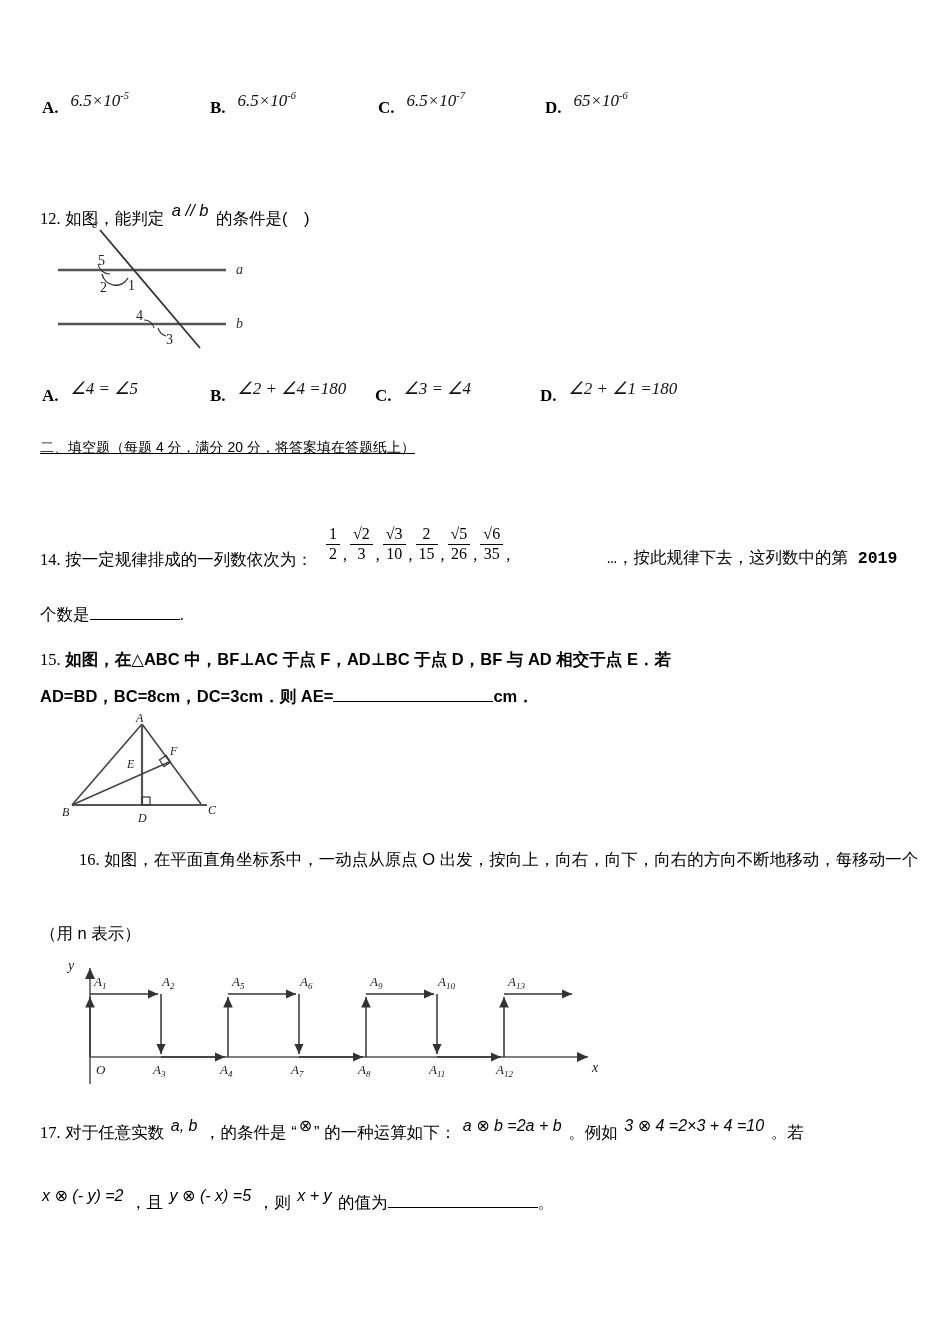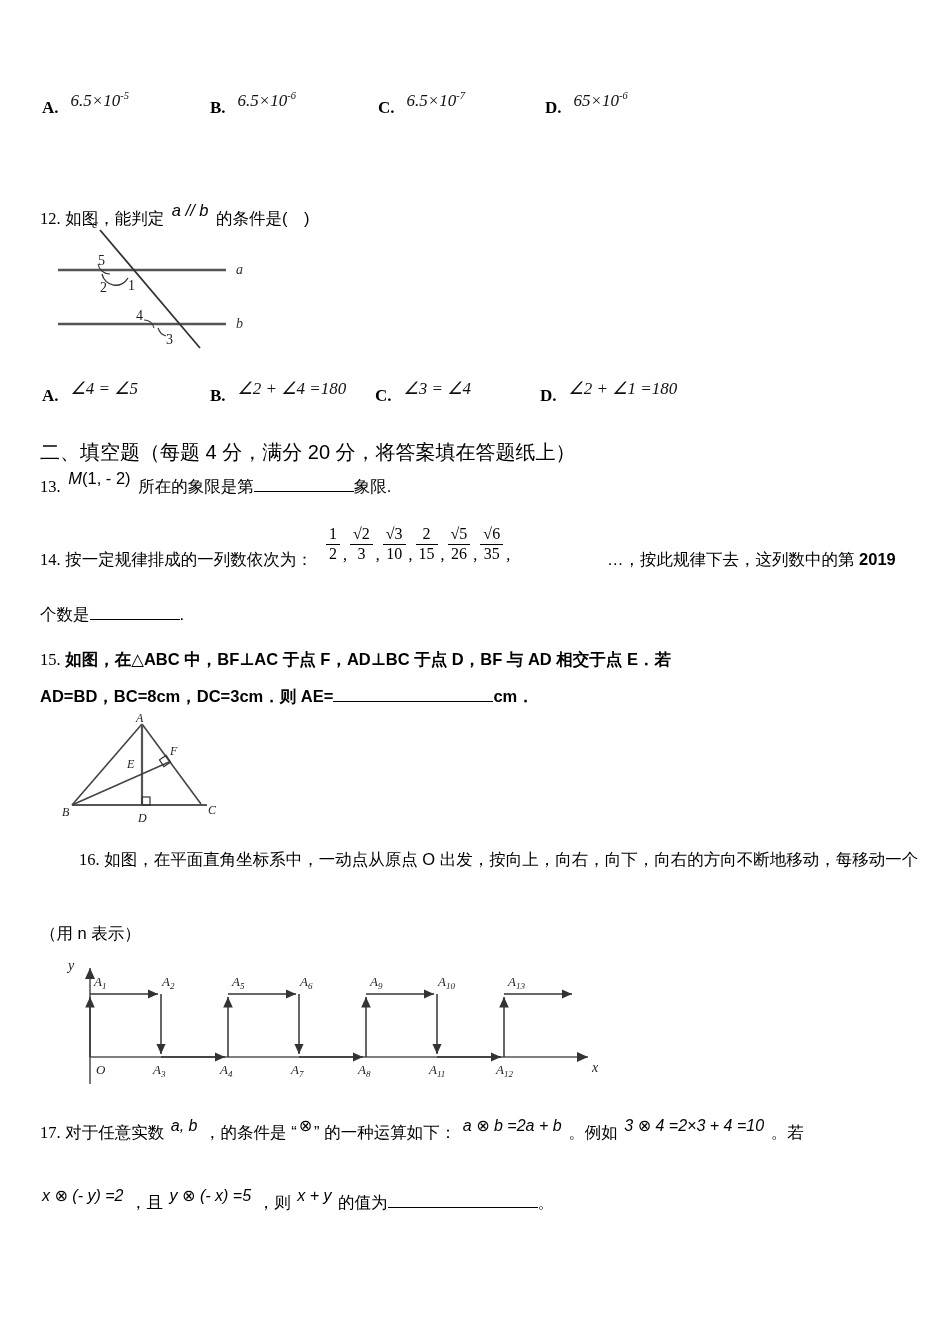--- a/index.html
+++ b/index.html
@@ -118,27 +118,22 @@
     <div class="option" style="left:375px;top:0;">
       <span class="opt-letter lbl">C.</span>
       <span class="val mathital">∠3 = ∠4</span>
     </div>
     <div class="option" style="left:540px;top:0;">
       <span class="opt-letter lbl">D.</span>
       <span class="val mathital">∠2 + ∠1 =180</span>
     </div>
   </div>
 
-  <div class="q cn" style="top:435px;left:40px;width:800px;font-size:20px;">二、填空题（每题 4 分，满分 20 分，将答案填在答题纸上）</div>
-
-  <div class="q cn" style="top:472px;left:40px;width:800px;">
-    <span class="num">13.</span>
-    <span class="raised"><span>M</span><span style="font-style:normal;">(1, - 2)</span></span>
-    <span>所在的象限是第</span><span class="blank-line" style="width:100px;"></span><span>象限.</span>
-  </div>
+  <div class="q cn" style="top:435px;left:40px;width:800px;font-size:14px;text-decoration:underline;">二、填空题（每题 4 分，满分 20 分，将答案填在答题纸上）</div>
+
 
   <div class="q cn" style="top:545px;left:40px;width:300px;">
     <span class="num">14.</span>
     <span>按一定规律排成的一列数依次为：</span>
   </div>
 
   <div class="seq" style="top:528px;left:325px;">
     <span class="frac">
       <span class="top">1</span>
       <span class="bar"></span>
@@ -170,21 +165,21 @@
     </span>
       <span class="comma">,</span>
     <span class="frac">
       <span class="top">√6</span>
       <span class="bar"></span>
       <span class="bot">35</span>
     </span>
       <span class="comma">,</span>
   </div>
 
-  <div class="q cn" style="top:545px;left:607px;width:340px;">
+  <div class="q cn" style="top:545px;left:607px;width:340px;font-family:Liberation Mono, monospace;">
     <span>…，</span><span>按此规律下去，这列数中的第</span>
     <span class="bold">2019</span>
   </div>
 
   <div class="q cn" style="top:600px;left:40px;width:400px;">
     <span>个数是</span><span class="blank-line" style="width:90px;"></span><span>.</span>
   </div>
 
   <div class="q cn bold" style="top:645px;left:40px;width:830px;font-weight:bold;">
     <span class="num" style="font-weight:normal;">15.</span>

